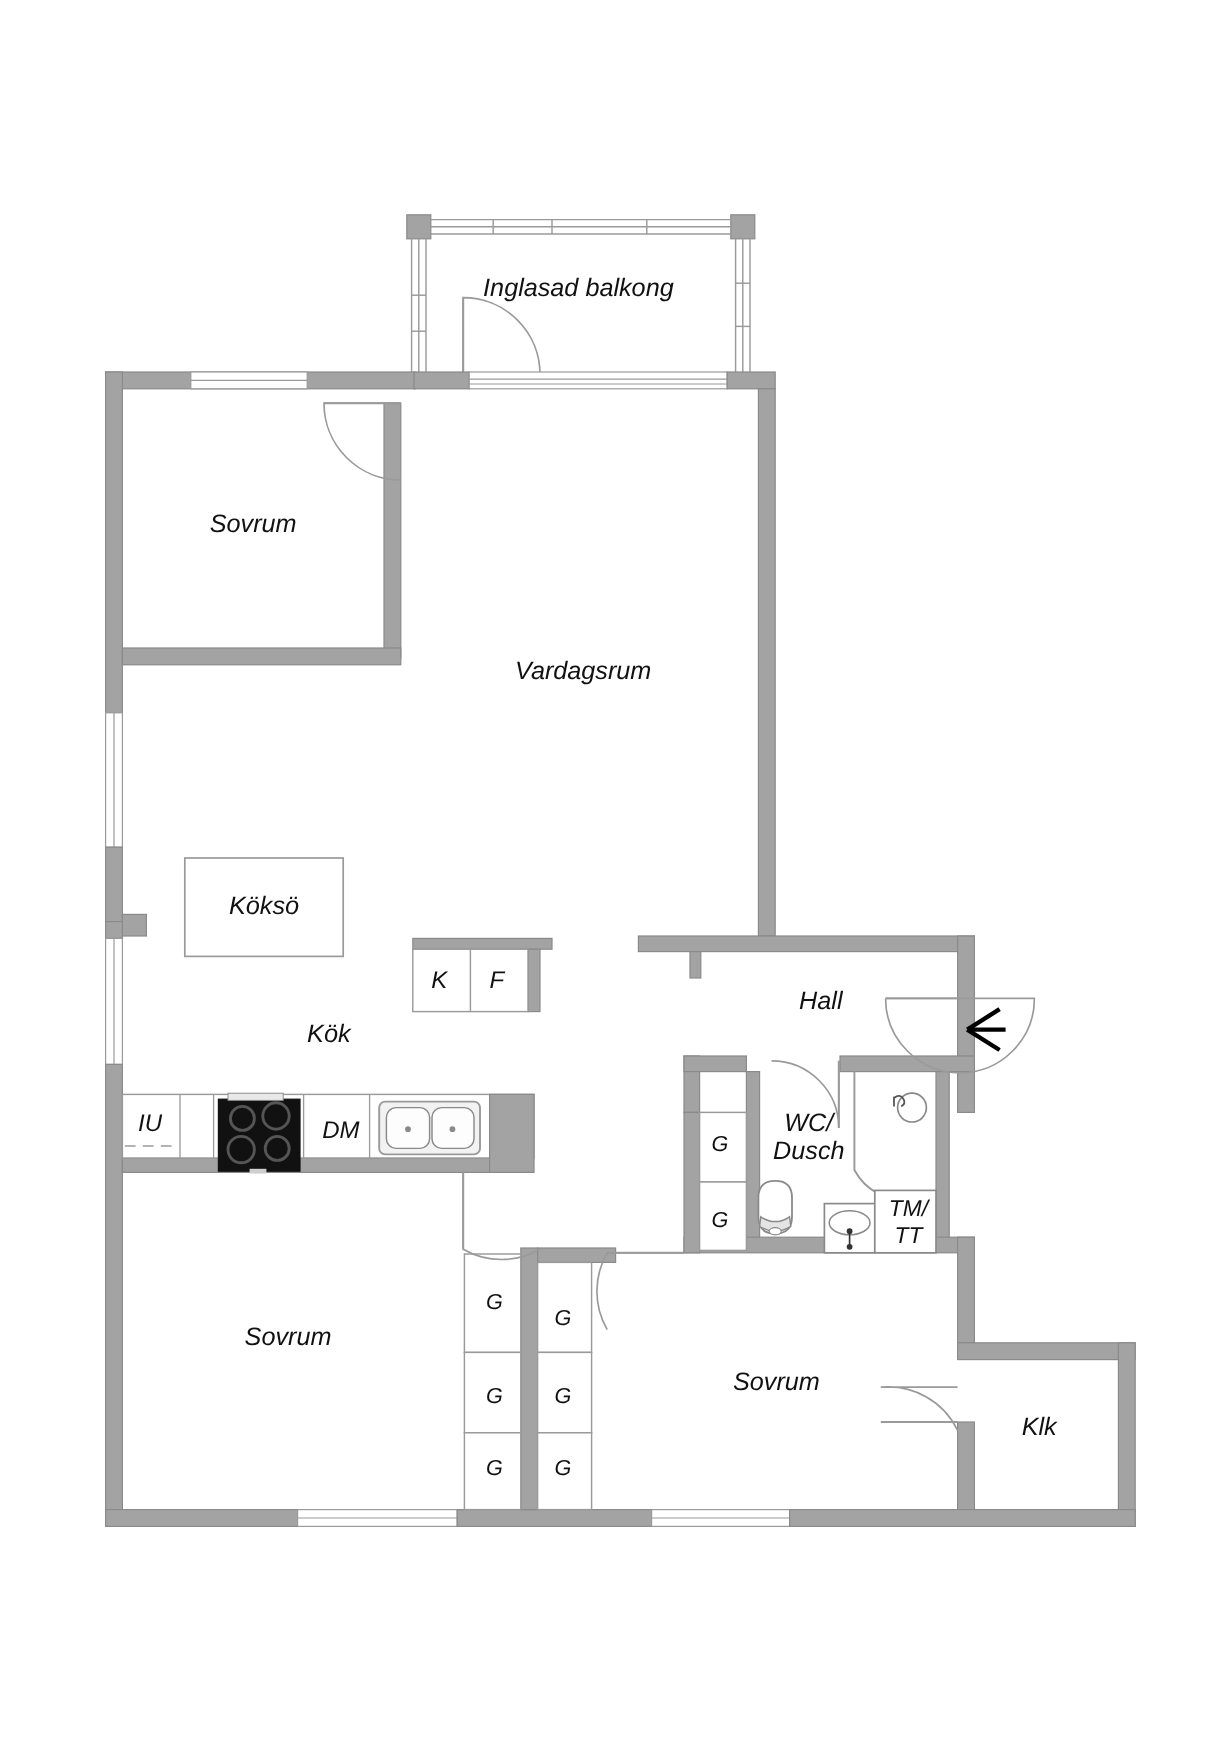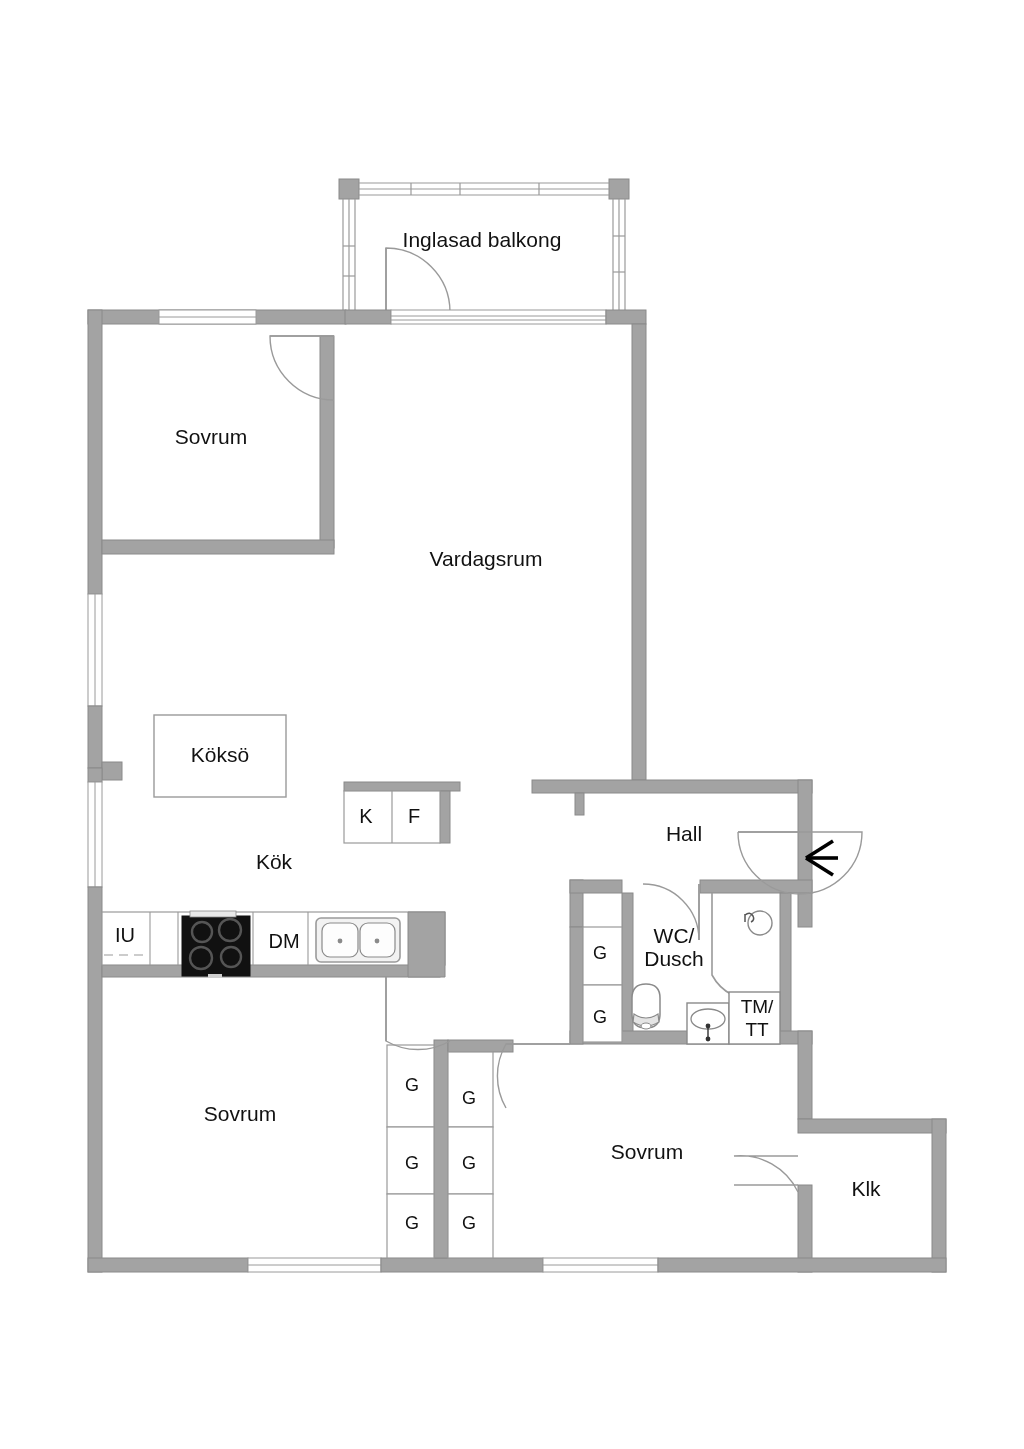--- a/index.html
+++ b/index.html
@@ -13,20 +13,21 @@
     height: 1449px;
     position: relative;
     font-family: "Liberation Sans", sans-serif;
     overflow: hidden;
   }
   #plan-root {
     position: absolute;
     left: 0; top: 0;
     width: 1024px;
     height: 1449px;
+    font-style: italic;
   }
   svg#floorplan {
     display: block;
     width: 1024px;
     height: 1449px;
   }
   .room-label {
     font-family: "Liberation Sans", sans-serif;
     font-size: 21px;
     fill: #111111;

